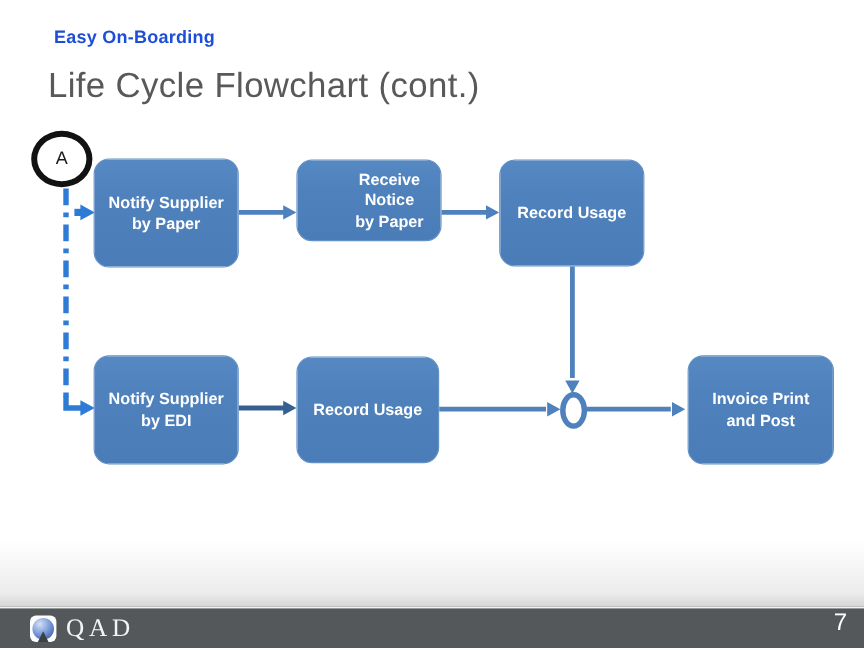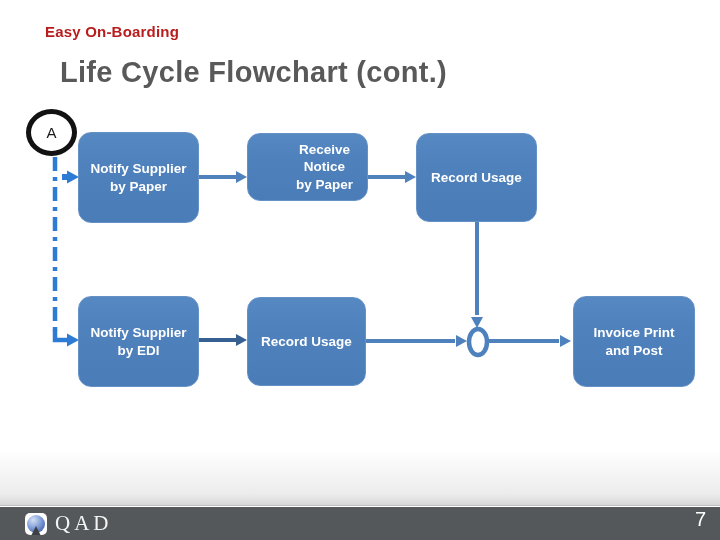--- a/index.html
+++ b/index.html
@@ -3,25 +3,25 @@
 <meta charset="utf-8">
 <style>
   * { margin:0; padding:0; box-sizing:border-box; }
   html,body { width:720px; height:540px; }
   body {
     position:relative; width:720px; height:540px; background:#ffffff;
     font-family:"Liberation Sans", sans-serif; overflow:hidden;
   }
   .kicker {
     position:absolute; left:45px; top:23px;
-    font-size:15px; font-weight:bold; color:#b91c1c; letter-spacing:0.2px;
+    font-size:15px; font-weight:bold; color:#1d4ed8; letter-spacing:0.2px;
   }
   .title {
     position:absolute; left:40px; top:56px;
-    font-size:29px; font-weight:bold; color:#595959; letter-spacing:0.3px;margin-left:20px;
+    font-size:29px; font-weight:normal; color:#595959; letter-spacing:0.3px;
   }
   .circle-a {
     position:absolute; left:26px; top:109px; width:51px; height:47px;
     border:5px solid #121212; border-radius:50%; background:#ffffff;
     display:flex; align-items:center; justify-content:center;
     font-size:15px; color:#1a1a1a; z-index:3;
   }
   .connectors { position:absolute; left:0; top:0; width:720px; height:540px; z-index:1; }
   .box {
     position:absolute; width:121px; z-index:2;

